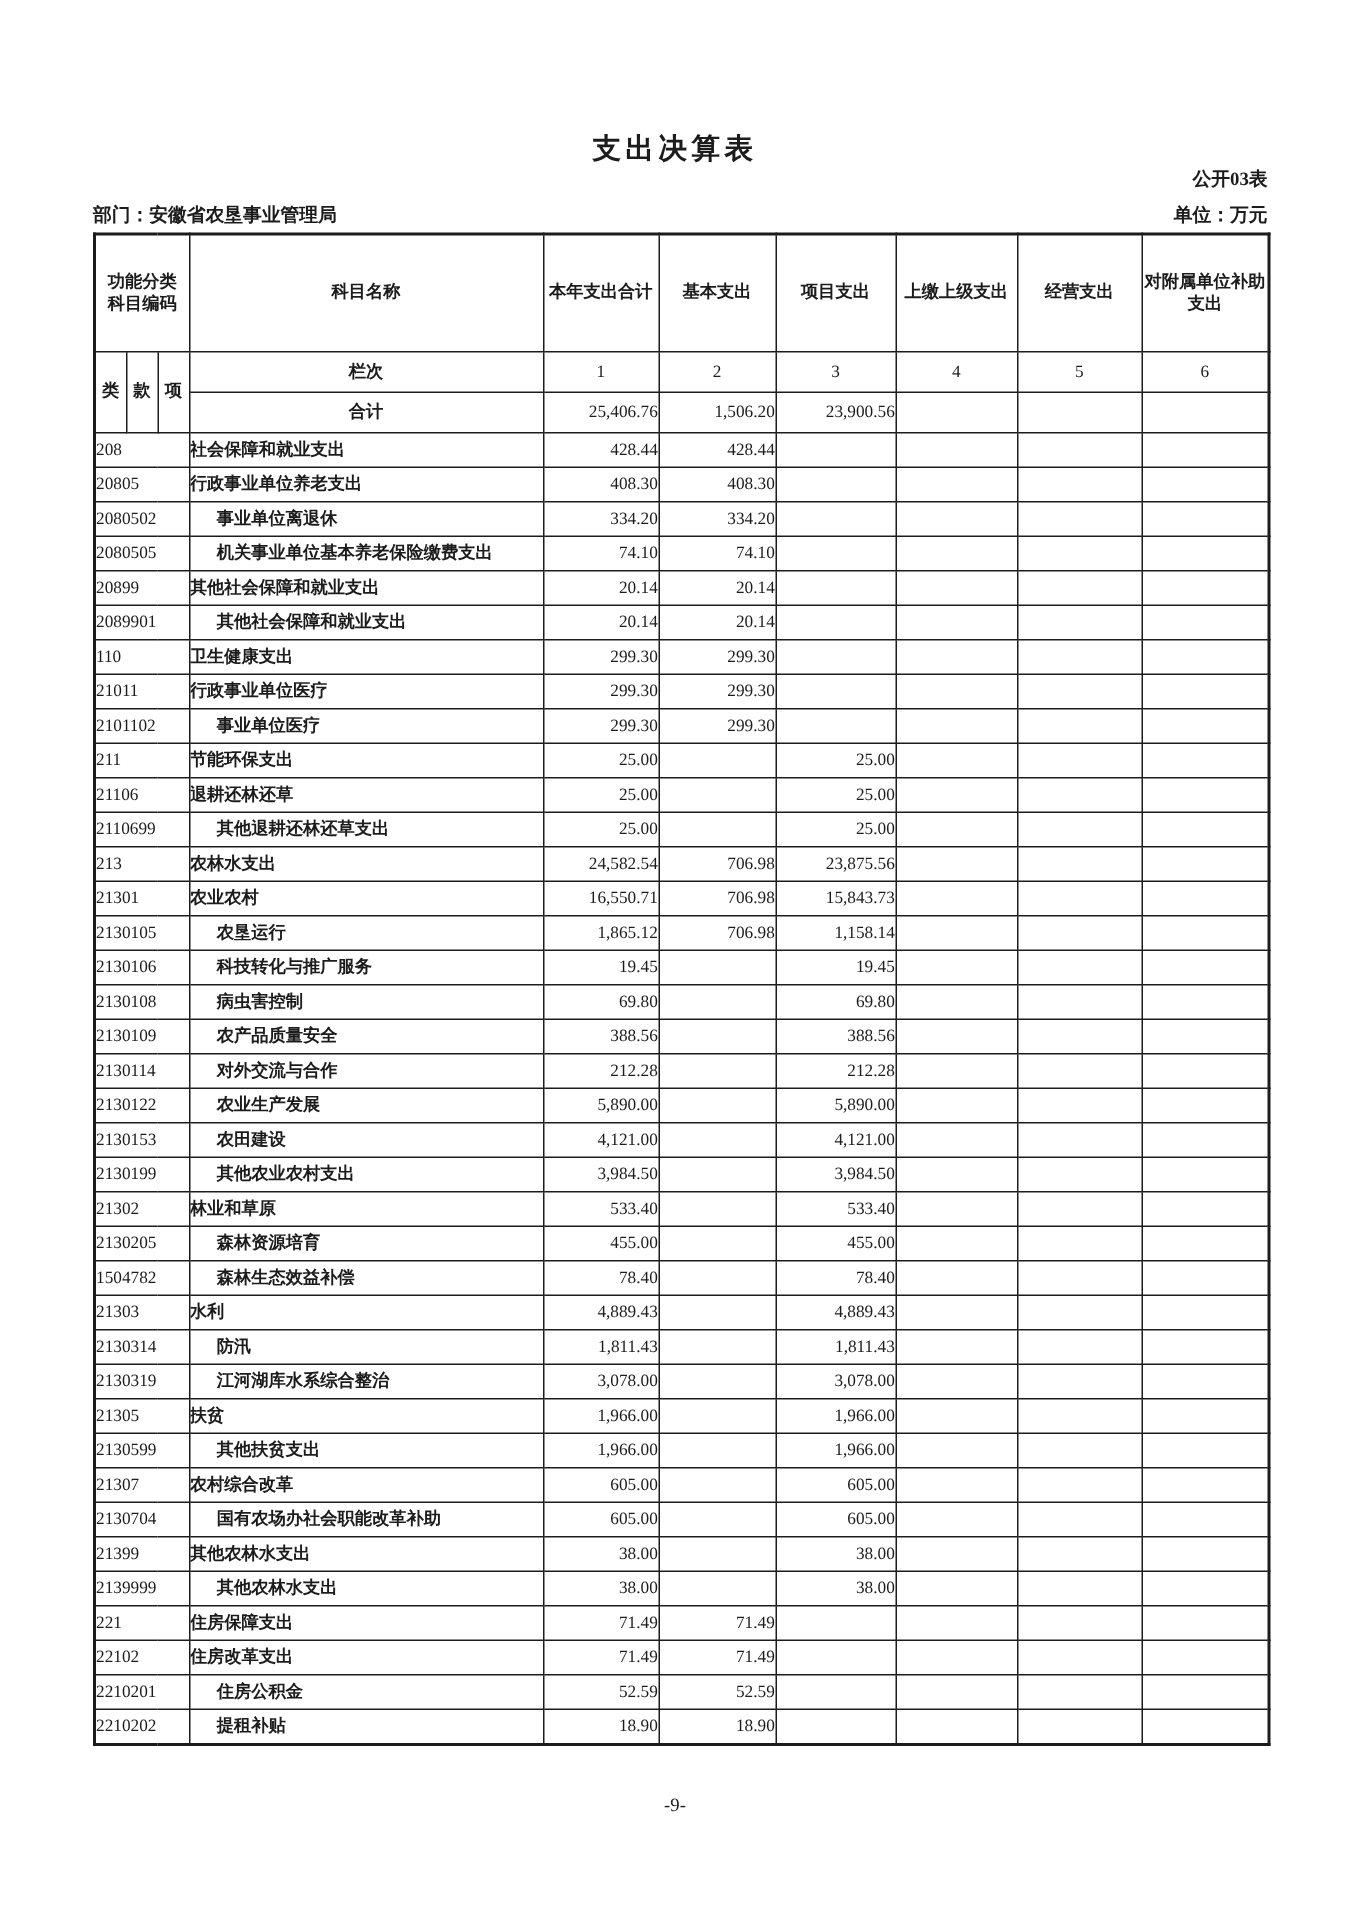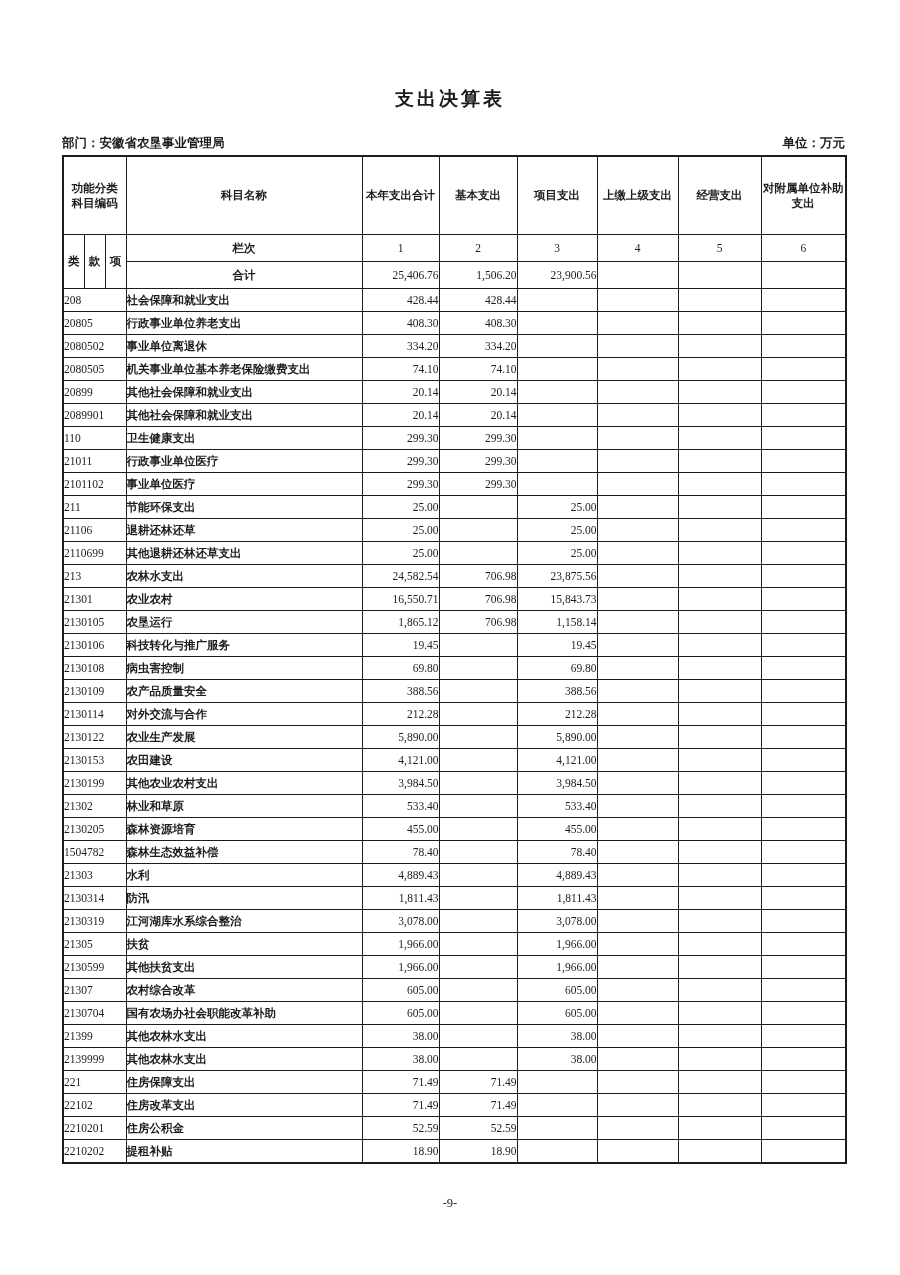--- a/index.html
+++ b/index.html
@@ -44,39 +44,40 @@
   td.corner { white-space:pre-line; }
   tr.h-index td { height:26px; text-align:center; }
   tr.h-total td { height:26px; }
   td.sub { text-align:center; font-weight:bold; }
   td.center { text-align:center; }
   td.lbl-center { text-align:center; font-weight:bold; }
 
   tr.data-row td { height:22px; white-space:nowrap; }
   td.code { text-align:left; padding-left:3px; font-size:11px; }
   td.name { text-align:left; padding-left:5px; font-weight:bold;margin-top:37px; }
-  td.name.indent { }
+  td.name.indent { padding-left:18px; }
   td.num { text-align:right; padding-right:4px; }
 
   .note {
     position:absolute; top:1128px; left:62px; width:790px;
     font-size:12px; font-weight:bold; white-space:nowrap;
   }
   .pageno {
     position:absolute; top:1196px; left:0; width:900px;
     text-align:center; font-size:12.5px;
   }
 </style>
 </head>
 <body>
 
 <div class="sheet">
 
   <div class="title">支出决算表</div>
 
+  <div class="table-label">公开03表</div>
 
   <div class="meta-row">
     <span>部门：安徽省农垦事业管理局</span>
     <span>单位：万元</span>
   </div>
 
   <table class="acc">
     <colgroup>
       <col style="width:21px">
         <col style="width:21px">

